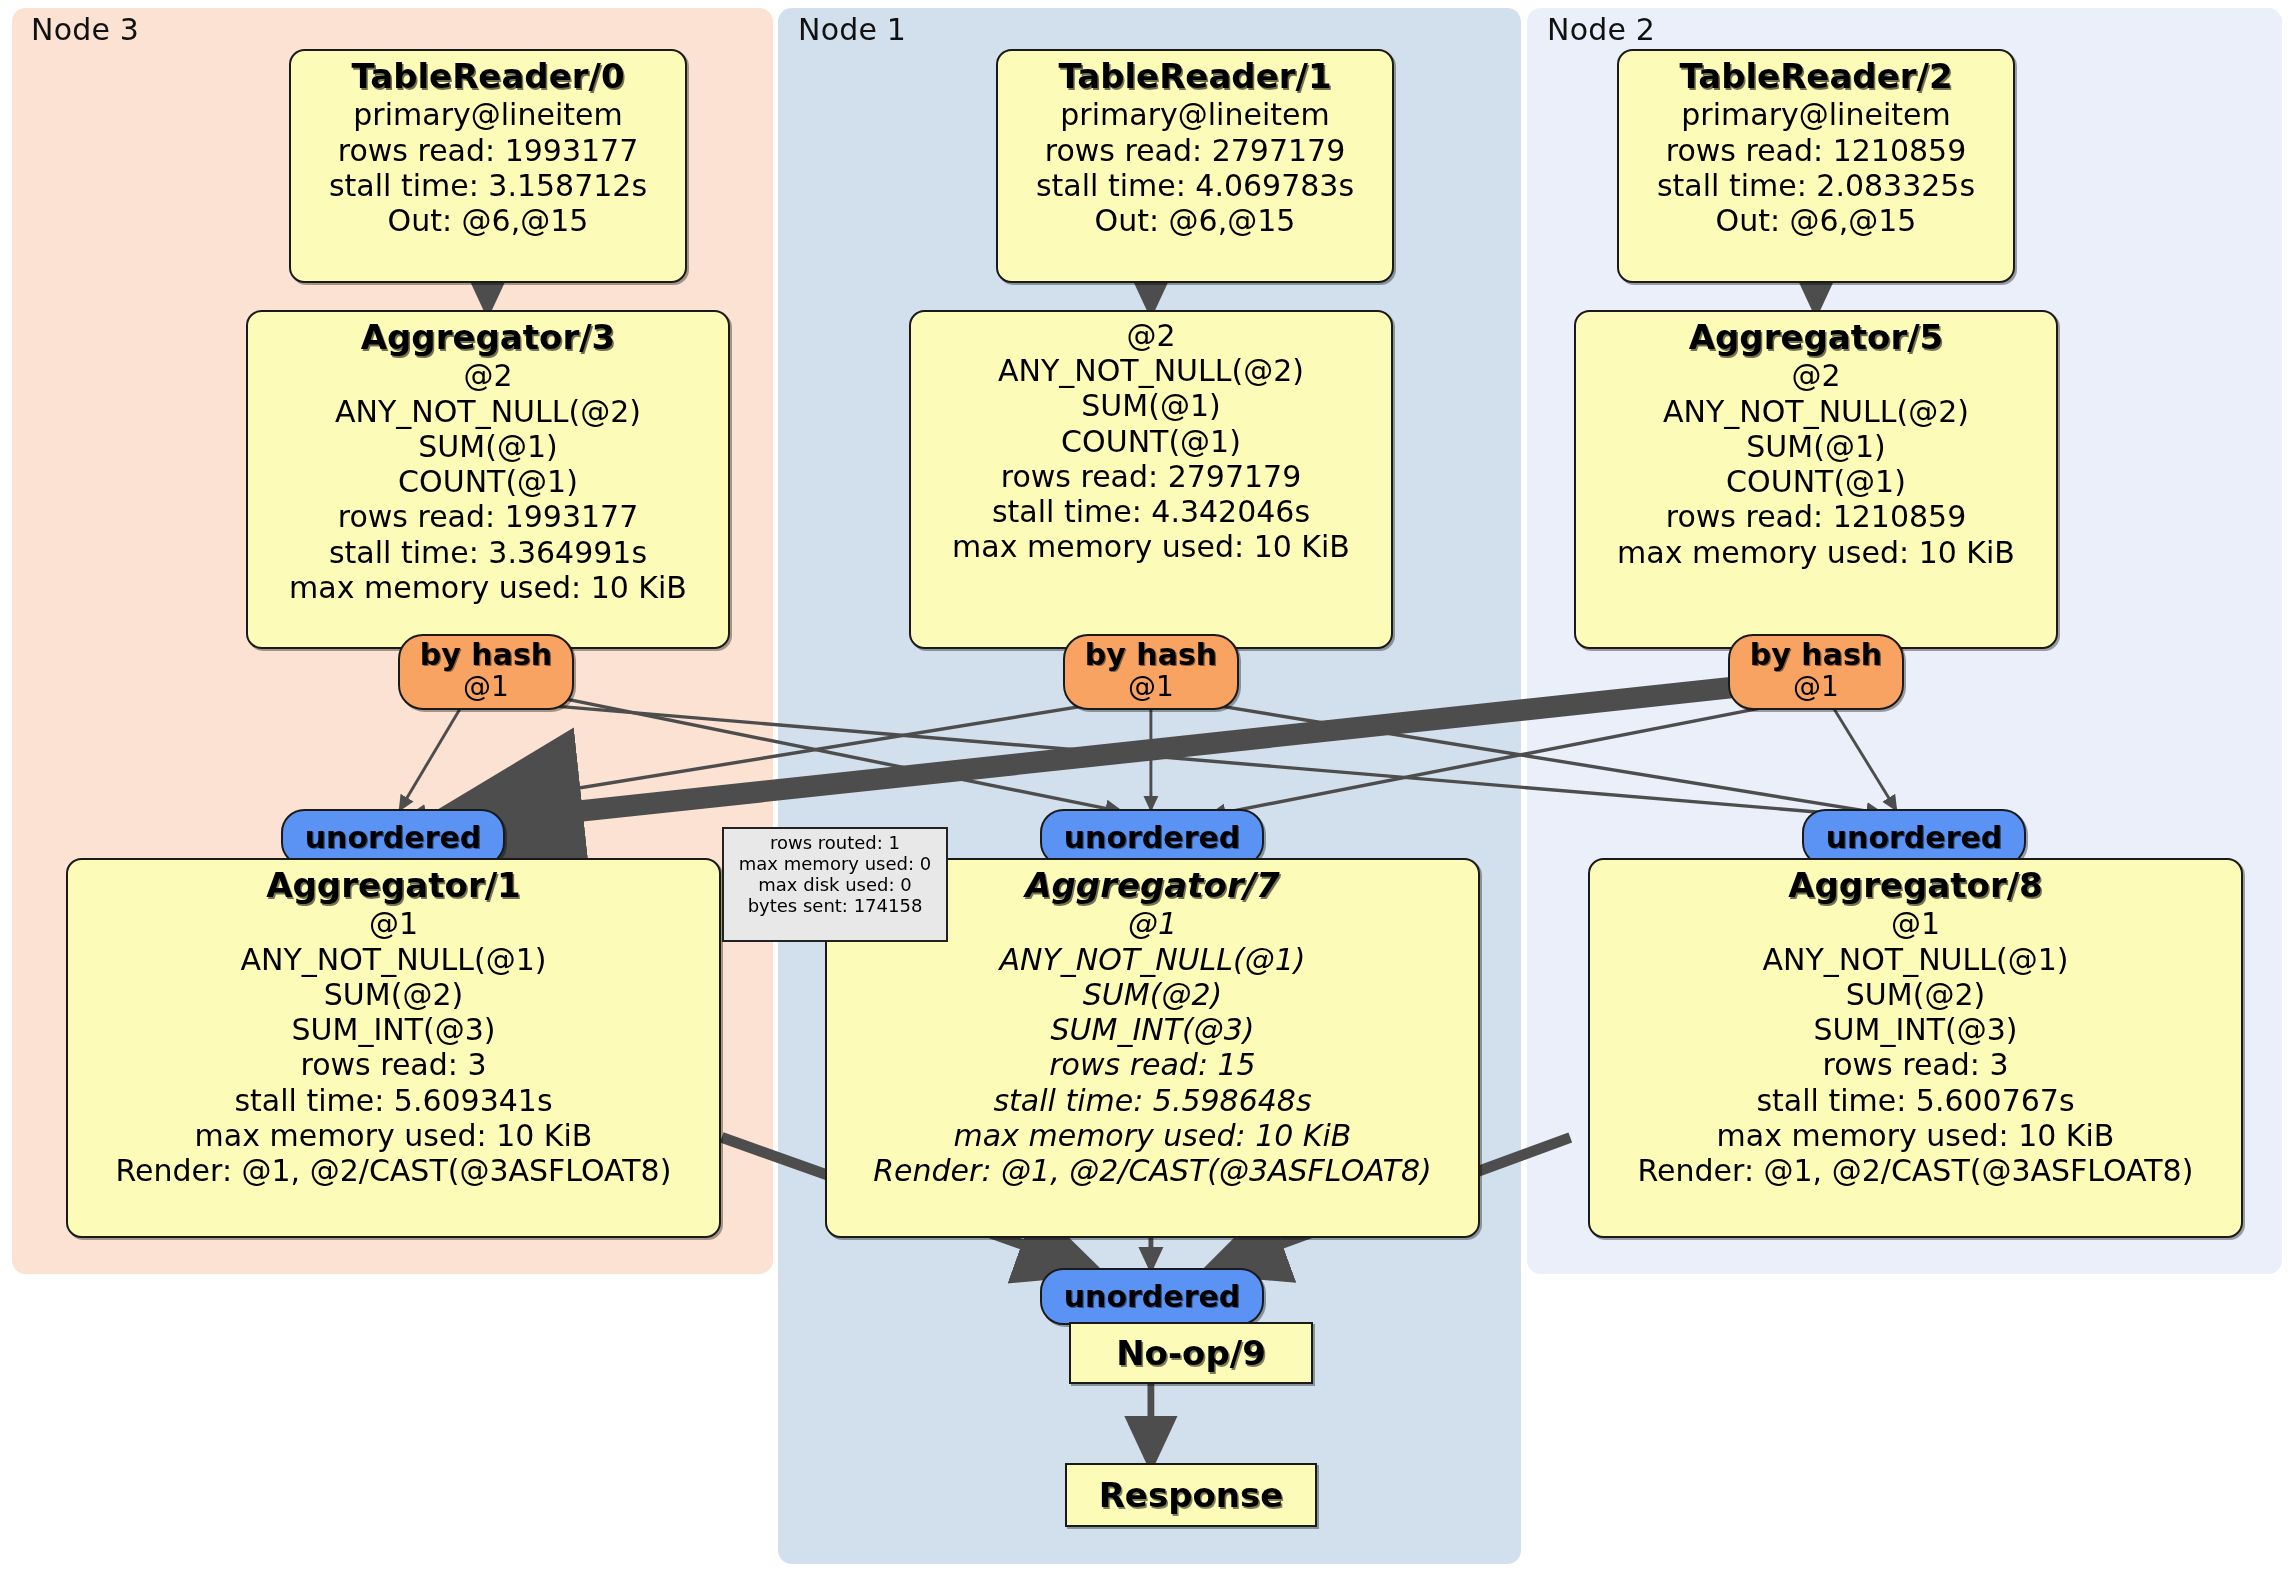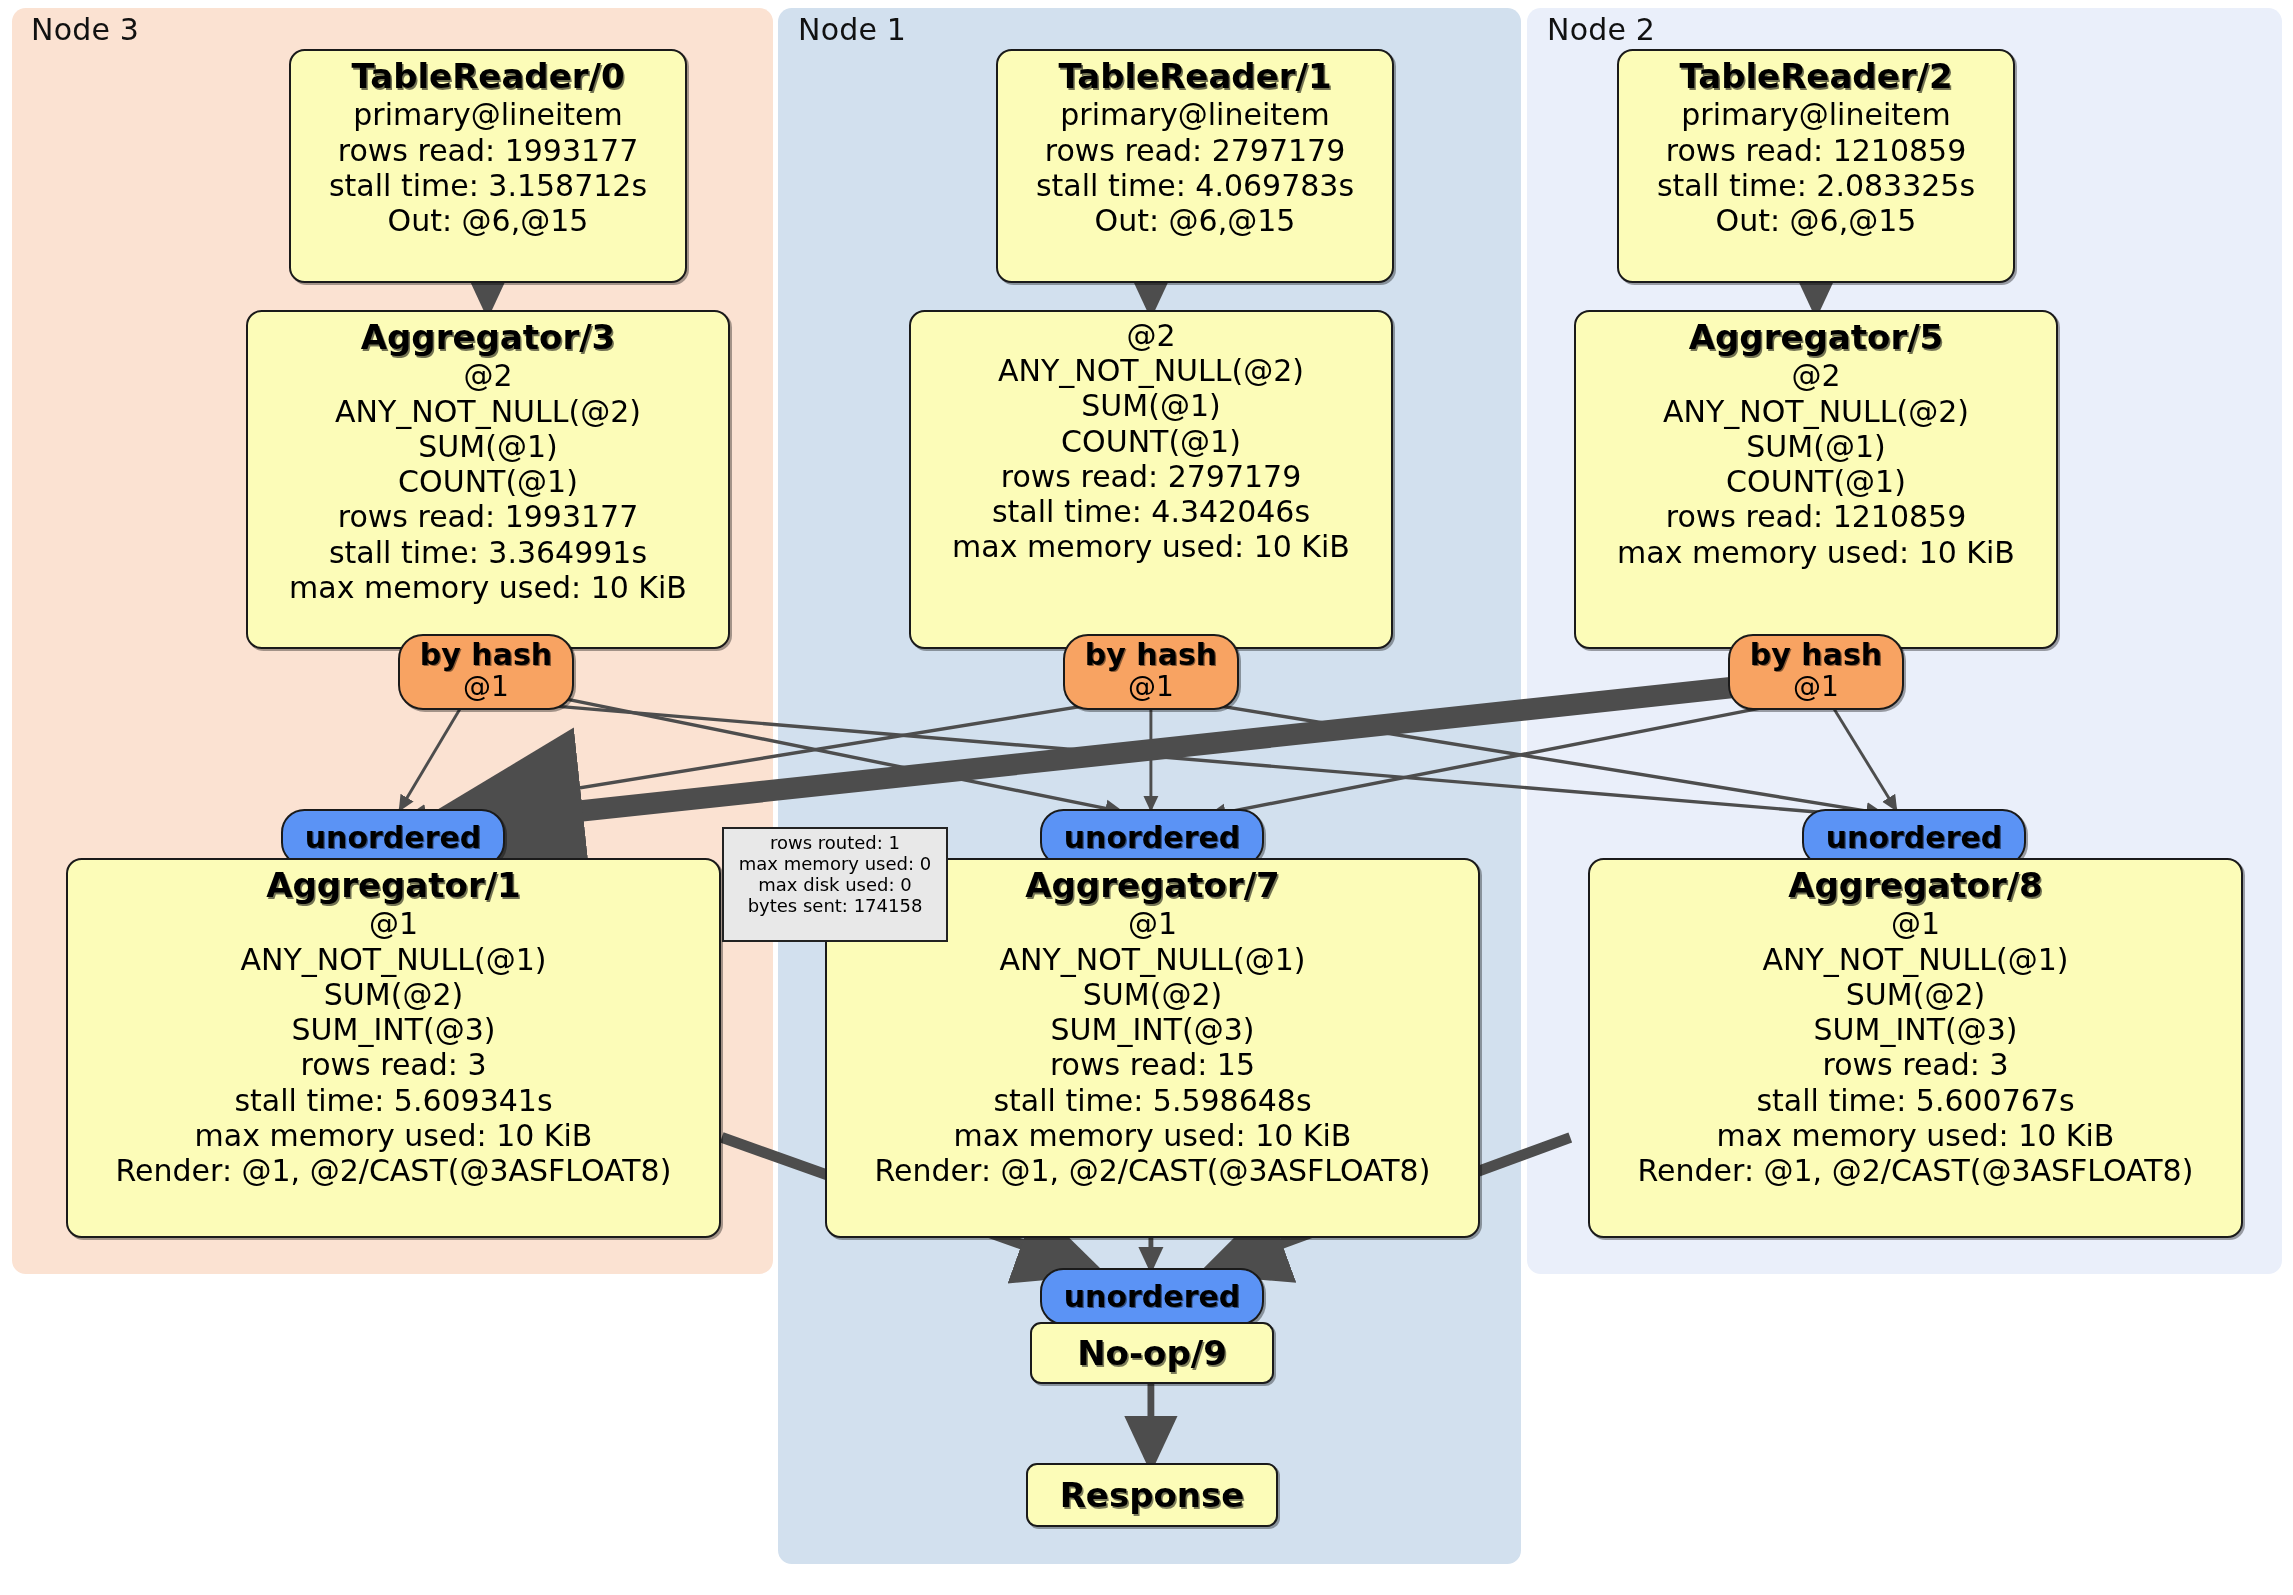--- a/index.html
+++ b/index.html
@@ -15,24 +15,24 @@
   #edges{position:absolute;left:0;top:0;width:2294px;height:1596px;pointer-events:none;}
 
   
   .nodebox{position:absolute;background:#fcfcb8;border:2.9px solid #1a1a1a;border-radius:15.6px;
            box-sizing:border-box;text-align:center;padding:5.9px 9.8px 7.8px 9.8px;
            box-shadow:2px 2px 0 rgba(0,0,0,.35);}
   .nodebox .title{font-size:34px;font-weight:bold;color:#000;line-height:1.16;margin-bottom:1px;
                   text-shadow:1.5px 1.5px 0 rgba(0,0,0,.55);}
   .nodebox .ln{font-size:30px;color:#000;line-height:1.175;white-space:nowrap;}
 
-  .smallbox{position:absolute;background:#fcfcb8;border:2.9px solid #1a1a1a;border-radius:11px;
+  .smallbox{position:absolute;background:#fcfcb8;border:2.9px solid #1a1a1a;border-radius:0;
             box-sizing:border-box;display:flex;align-items:center;justify-content:center;
             font-size:34px;font-weight:bold;color:#000;
-            box-shadow:2px 2px 0 rgba(0,0,0,.35);text-shadow:1.5px 1.5px 0 rgba(0,0,0,.5);}
+            box-shadow:2px 2px 0 rgba(0,0,0,.35);text-shadow:1.5px 1.5px 0 rgba(0,0,0,.5);margin-left:39px;}
   .pill-hash{position:absolute;background:#f8a362;border:2.9px solid #1a1a1a;border-radius:25px;
              box-sizing:border-box;text-align:center;padding:2px 0 3.9px 0;
              box-shadow:2px 2px 0 rgba(0,0,0,.35);}
   .pill-hash .t1{font-size:30px;font-weight:bold;color:#000;line-height:1.12;
                  text-shadow:1.2px 1.2px 0 rgba(0,0,0,.45);}
   .pill-hash .t2{font-size:28px;color:#000;line-height:1.1;}
 
   .pill-unordered{position:absolute;background:#5b93f5;border:2.9px solid #1a1a1a;border-radius:23.4px;
                   box-sizing:border-box;display:flex;align-items:center;justify-content:center;
                   font-size:30px;font-weight:bold;color:#000;
@@ -167,21 +167,21 @@
     <div class="ln">@1</div>
     <div class="ln">ANY_NOT_NULL(@1)</div>
     <div class="ln">SUM(@2)</div>
     <div class="ln">SUM_INT(@3)</div>
     <div class="ln">rows read: 3</div>
     <div class="ln">stall time: 5.609341s</div>
     <div class="ln">max memory used: 10 KiB</div>
     <div class="ln">Render: @1, @2/CAST(@3ASFLOAT8)</div>
   </div>
 
-  <div class="nodebox" style="left:825px;top:858px;width:655px;height:380px;">
+  <div class="nodebox" style="left:825px;top:858px;width:655px;height:380px;font-style:italic;">
     <div class="title">Aggregator/7</div>
     <div class="ln">@1</div>
     <div class="ln">ANY_NOT_NULL(@1)</div>
     <div class="ln">SUM(@2)</div>
     <div class="ln">SUM_INT(@3)</div>
     <div class="ln">rows read: 15</div>
     <div class="ln">stall time: 5.598648s</div>
     <div class="ln">max memory used: 10 KiB</div>
     <div class="ln">Render: @1, @2/CAST(@3ASFLOAT8)</div>
   </div>

